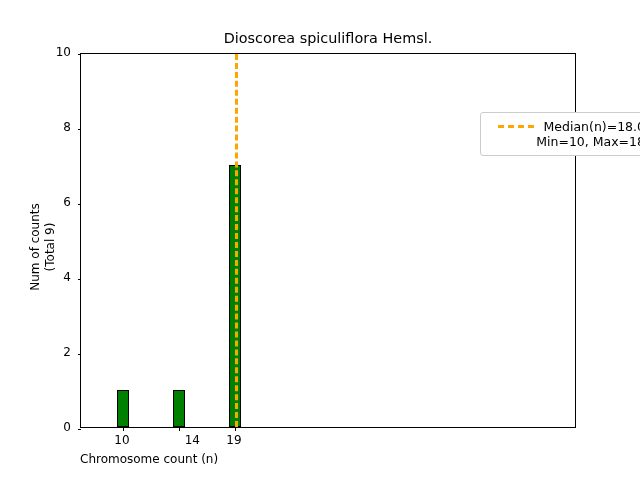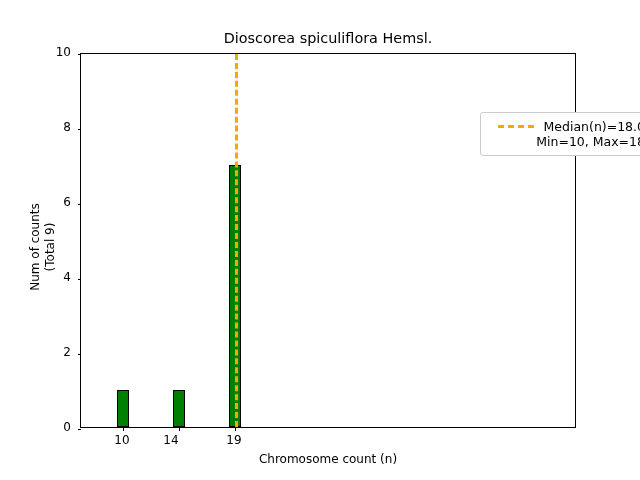--- a/index.html
+++ b/index.html
@@ -93,21 +93,21 @@
     width: 40px;
     white-space: nowrap;
   }
 
   
   #xlabel {
     position: absolute;
     left: 80px;
     top: 452px;
     width: 496px;
-    text-align: center;
+    text-align: left;
     font-size: 12px;
     color: #000000;
     white-space: nowrap;
   }
   #ylabel-wrap {
     position: absolute;
     left: 0px;
     top: 0px;
     width: 640px;
     height: 480px;
@@ -209,21 +209,21 @@
   <div id="ytick-labels-layer">
       <div class="ytick-label" style="left: 0px; width: 71px; top: 420px; right: auto;">0</div>
       <div class="ytick-label" style="left: 0px; width: 71px; top: 345px; right: auto;">2</div>
       <div class="ytick-label" style="left: 0px; width: 71px; top: 270px; right: auto;">4</div>
       <div class="ytick-label" style="left: 0px; width: 71px; top: 195px; right: auto;">6</div>
       <div class="ytick-label" style="left: 0px; width: 71px; top: 120px; right: auto;">8</div>
       <div class="ytick-label" style="left: 0px; width: 71px; top: 45px; right: auto;">10</div>
     </div>
   <div id="xtick-labels-layer">
       <div class="xtick-label" style="left: 101.998px;">10</div>
-      <div class="xtick-label" style="left: 151px;">14</div>
+      <div class="xtick-label" style="left: 160px; text-align: right;">14</div>
       <div class="xtick-label" style="left: 213.994px;">19</div>
     </div>
 
   <div id="xlabel">Chromosome count (n)</div>
 
   <div id="ylabel-wrap">
     <div id="ylabel"><div>Num of counts</div><div>(Total 9)</div></div>
   </div>
 
 </div>

